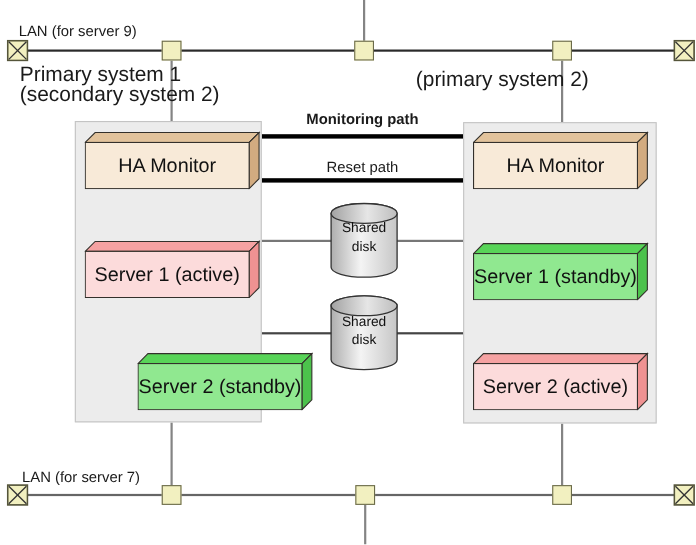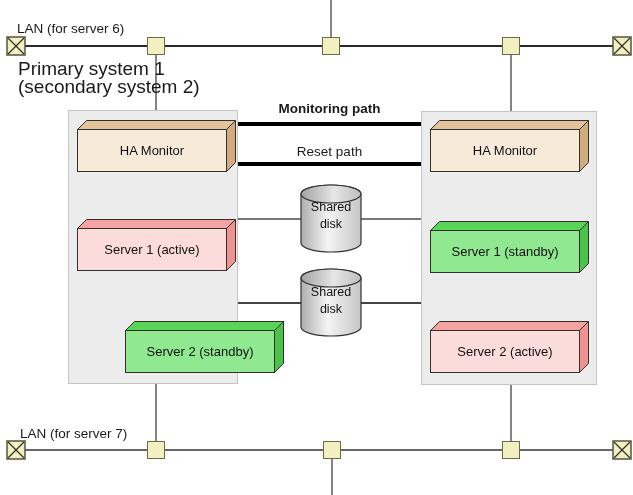--- a/index.html
+++ b/index.html
@@ -20,21 +20,21 @@
   .box3d{position:absolute;width:160px;height:53px;z-index:4;}
   .box3d svg{position:absolute;left:0;top:0;}
   .box3d .face-front{fill:var(--front);stroke:#33302b;stroke-width:1;}
   .box3d .face-top{fill:var(--top);stroke:#33302b;stroke-width:1;}
   .box3d .face-side{fill:var(--side);stroke:#33302b;stroke-width:1;}
   .box3d.tan{--front:#f8ead8;--top:#e2c39c;--side:#d2ab80;}
   .box3d.pink{--front:#fcdbdb;--top:#f5a2a2;--side:#ef9292;}
   .box3d.green{--front:#90e890;--top:#58d458;--side:#4cc24c;}
   .box3d .label{position:absolute;left:0;top:10px;width:150px;height:42px;
         display:flex;align-items:center;justify-content:center;
-        font-size:13px;color:#111;border-radius:16px;}
+        font-size:18px;color:#111;border-radius:16px;}
   .cyl{position:absolute;width:62px;height:70px;z-index:3;}
   .cyl-text{position:absolute;width:62px;text-align:center;font-size:12.5px;
         line-height:17px;z-index:4;color:#111;}
   .defs-holder{position:absolute;width:0;height:0;overflow:hidden;}
 </style>
 </head>
 <body>
 
 <svg class="defs-holder" aria-hidden="true">
   <defs>
@@ -44,21 +44,21 @@
       <stop offset="100%" stop-color="#c6c6c6"></stop>
     </linearGradient>
     <linearGradient id="cylTop" x1="0" y1="0" x2="1" y2="0">
       <stop offset="0%" stop-color="#a2a2a2"></stop>
       <stop offset="55%" stop-color="#e6e6e6"></stop>
       <stop offset="100%" stop-color="#bdbdbd"></stop>
     </linearGradient>
   </defs>
 </svg>
 
-<div class="abs lbl" style="left:17px;top:20px;">LAN (for server 6)</div>
+<div class="abs lbl" style="left:17px;top:20px;">LAN (for server 9)</div>
 <div class="hline" style="left:10px;top:45px;width:612px;"></div>
 <div class="vline" style="left:330px;top:0;height:38px;"></div>
 <div class="vline" style="left:155px;top:55px;height:56px;"></div>
 <div class="vline" style="left:510px;top:55px;height:57px;"></div>
 
 <div class="xbox" style="left:6px;top:36px;">
   <svg width="20" height="20">
       <rect x="1" y="1" width="18" height="18" fill="#f2f0c0" stroke="#55553a" stroke-width="1.5"></rect>
       <line x1="2" y1="2" x2="18" y2="18" stroke="#333" stroke-width="1.2"></line>
       <line x1="18" y1="2" x2="2" y2="18" stroke="#333" stroke-width="1.2"></line>
@@ -73,20 +73,21 @@
 </div>
 <div class="node" style="left:147px;top:37px;"></div>
 <div class="node" style="left:322px;top:37px;"></div>
 <div class="node" style="left:502px;top:37px;"></div>
 
 <div class="abs sys-title" style="left:18px;top:60px;">
   <div>Primary system 1</div>
   <div>(secondary system 2)</div>
 </div>
 <div class="abs sys-title" style="left:378px;top:64px;">
+  <div>(primary system 2)</div>
 </div>
 
 <div class="container-box" style="left:68px;top:110px;width:170px;height:274px;"></div>
 <div class="container-box" style="left:421px;top:111px;width:176px;height:274px;"></div>
 
 <div class="abs lbl" style="left:238px;top:100px;width:183px;text-align:center;font-weight:bold;">Monitoring path</div>
 <div class="thickline" style="left:238px;top:122px;width:183px;"></div>
 <div class="abs lbl" style="left:238px;top:143px;width:183px;text-align:center;">Reset path</div>
 <div class="thickline" style="left:238px;top:162px;width:183px;"></div>
 

